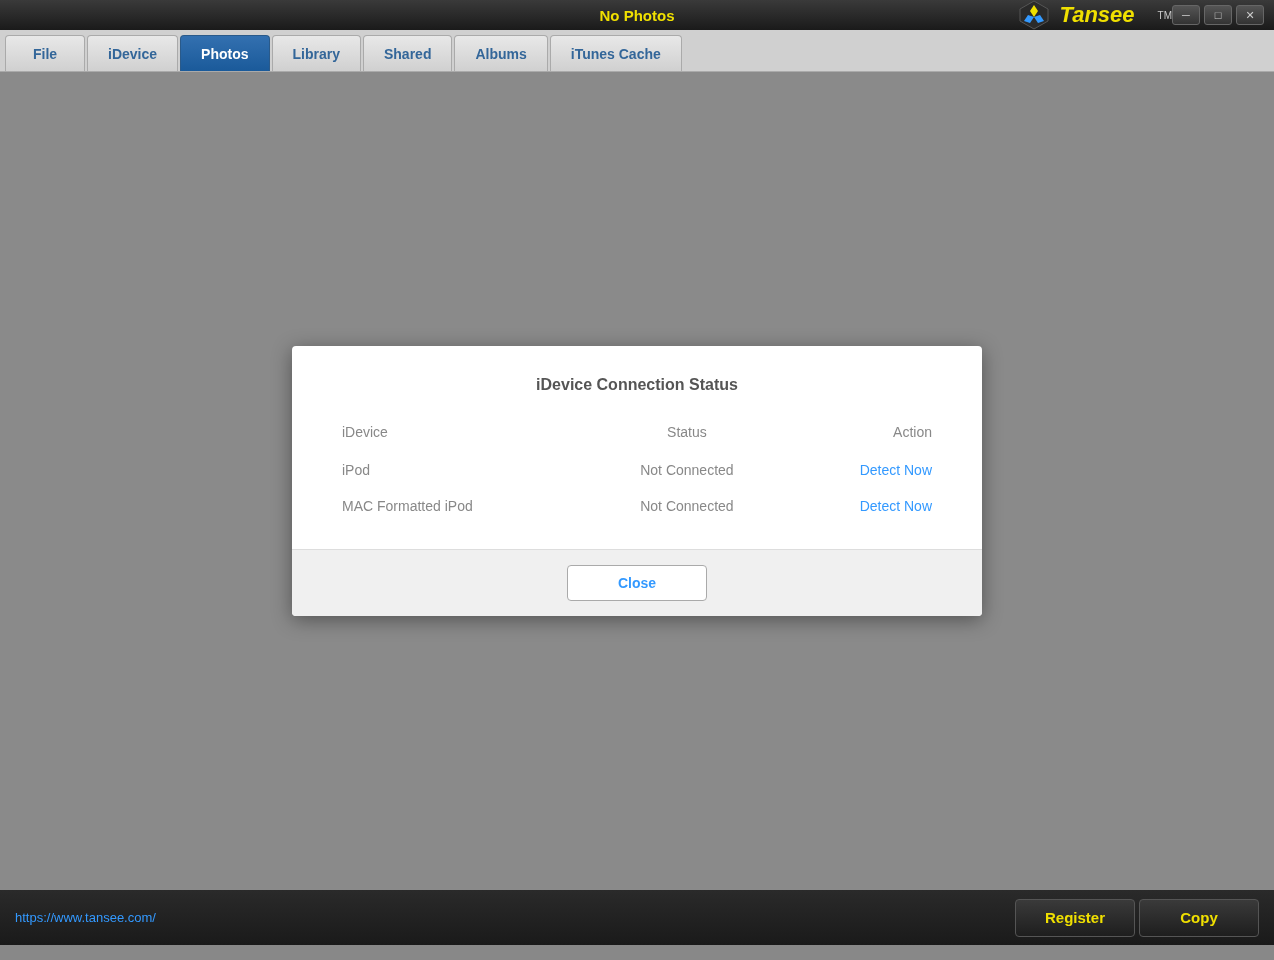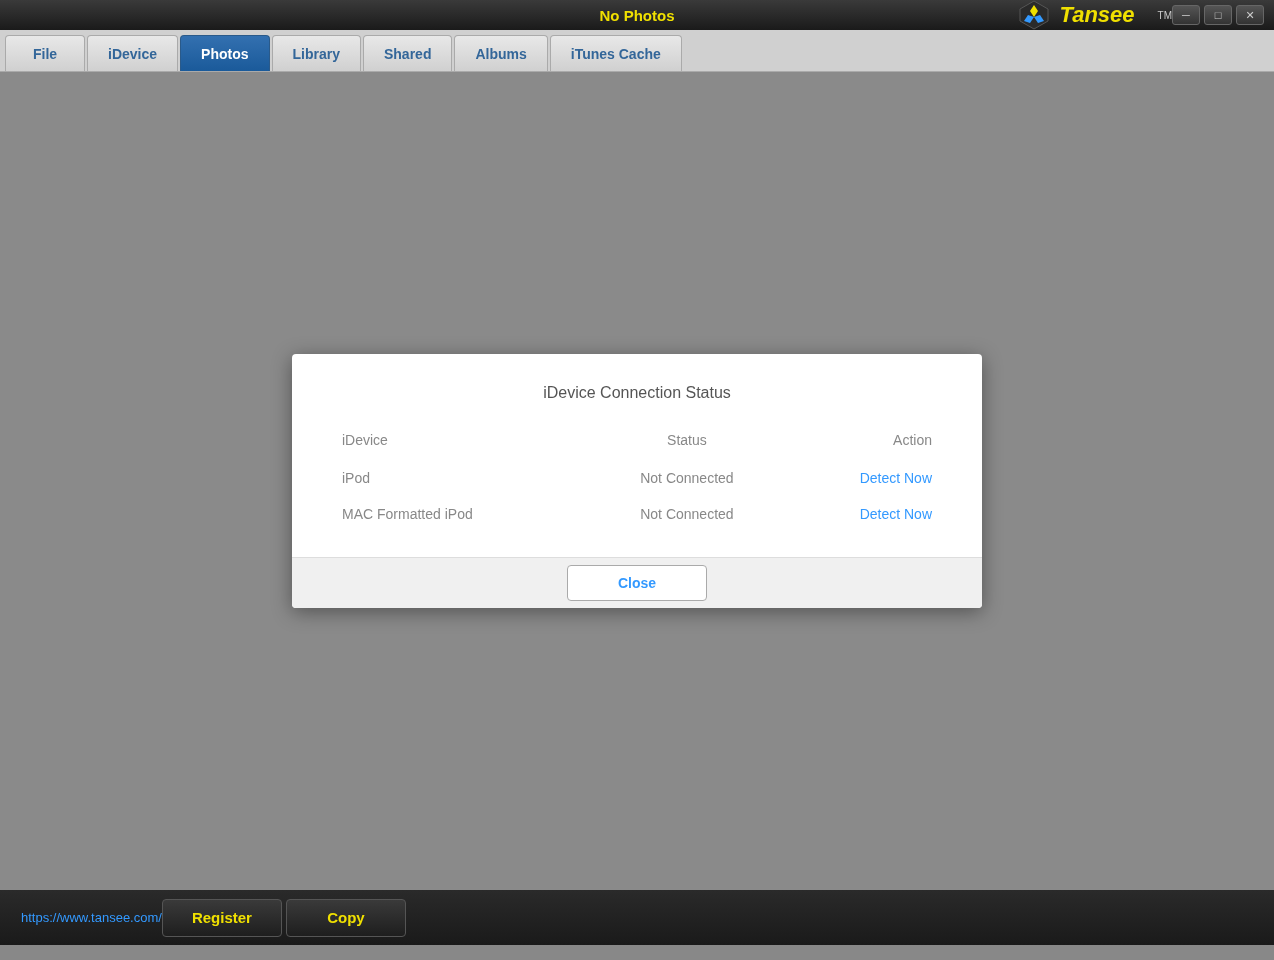--- a/index.html
+++ b/index.html
@@ -128,21 +128,21 @@
     }
 
     .dialog-body {
       padding: 30px 40px 25px 40px;
     }
 
     .dialog-title {
       text-align: center;
       font-size: 16px;
       color: #555;
-      font-weight: normal;
+      font-weight: bold;
       margin-bottom: 25px;
     }
 
     .dialog-table {
       width: 100%;
       border-collapse: collapse;
     }
 
     .dialog-table th {
       color: #888;
@@ -171,21 +171,21 @@
 
     .action-link {
       color: #3399ff;
       cursor: pointer;
       text-decoration: none;
     }
 
     .dialog-footer {
       background: #f0f0f0;
       border-top: 1px solid #ddd;
-      padding: 7px;
+      padding: 15px;
       display: flex;
       align-items: center;
       justify-content: center;
     }
 
     .close-btn {
       width: 140px;
       height: 36px;
       background: white;
       border: 1px solid #aaa;
@@ -196,21 +196,22 @@
       cursor: pointer;
     }
 
     
     .footer {
       width: 100%;
       height: 55px;
       background: linear-gradient(to bottom, #2a2a2a, #1a1a1a);
       display: flex;
       align-items: center;
-      padding: 0 21px;
+      justify-content: space-between;
+      padding: 0 15px;
     }
 
     .footer-link {
       color: #3399ff;
       font-size: 13px;
       text-decoration: none;
     }
 
     .footer-buttons {
       display: flex;

